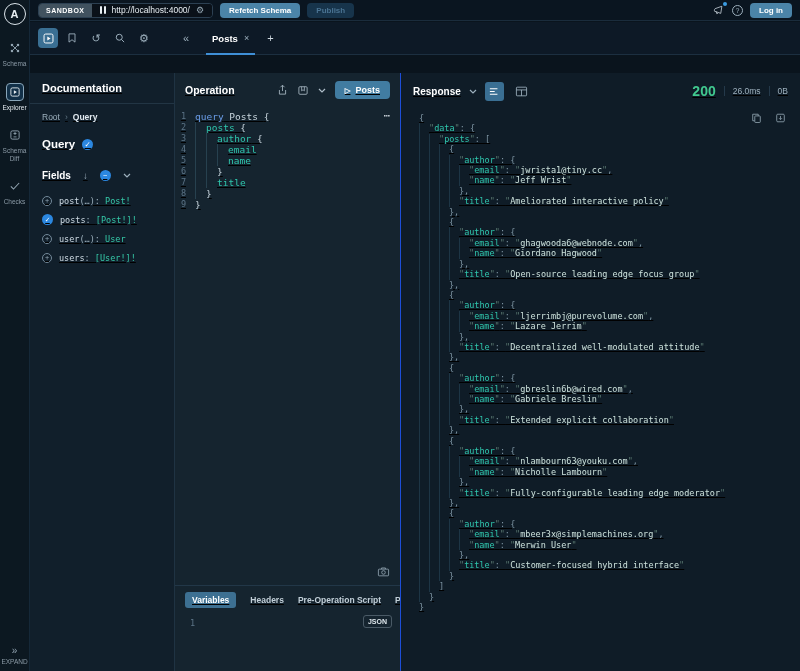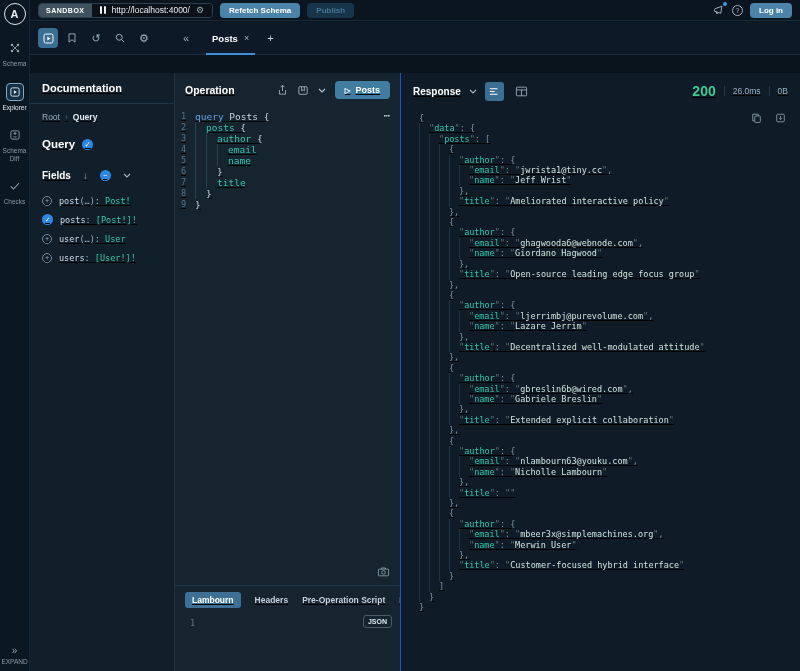--- a/index.html
+++ b/index.html
@@ -311,21 +311,21 @@
       <span class="camera">
         <svg width="13" height="11" viewBox="0 0 16 14">
             <rect x="1.5" y="4" width="13" height="8.5" rx="1" fill="none" stroke="currentColor" stroke-width="1.1"></rect>
             <circle cx="8" cy="8.2" r="2.3" fill="none" stroke="currentColor" stroke-width="1.1"></circle>
             <path d="M5.5 4V2.5h5V4" fill="none" stroke="currentColor" stroke-width="1.1"></path>
           </svg>
       </span>
     </div>
     <div class="op-footer">
       <div class="ftabs">
-          <span class="ftab active">Lambourn</span>
+          <span class="ftab active">Variables</span>
           <span class="ftab">Headers</span>
           <span class="ftab">Pre-Operation Script</span>
           <span class="ftab">Post-Operation Script</span>
         </div>
       <div class="vars">
         <span class="ln">1</span>
         <span class="json-chip">JSON</span>
       </div>
       <div class="addfiles">
         <span class="addplus">+</span>
@@ -405,21 +405,21 @@
           <div class="rl"><span class="ig"></span><span class="ig"></span><span class="ig"></span><span class="ig"></span><span class="ig"></span><span class="jq">"</span><span class="jkey">email</span><span class="jq">"</span><span class="jpunc">: </span><span class="jq">"</span><span class="jstr">gbreslin6b@wired.com</span><span class="jq">"</span><span class="jpunc">,</span></div>
           <div class="rl"><span class="ig"></span><span class="ig"></span><span class="ig"></span><span class="ig"></span><span class="ig"></span><span class="jq">"</span><span class="jkey">name</span><span class="jq">"</span><span class="jpunc">: </span><span class="jq">"</span><span class="jstr">Gabriele Breslin</span><span class="jq">"</span><span class="jpunc"></span></div>
           <div class="rl"><span class="ig"></span><span class="ig"></span><span class="ig"></span><span class="ig"></span><span class="jpunc">},</span></div>
           <div class="rl"><span class="ig"></span><span class="ig"></span><span class="ig"></span><span class="ig"></span><span class="jq">"</span><span class="jkey">title</span><span class="jq">"</span><span class="jpunc">: </span><span class="jq">"</span><span class="jstr">Extended explicit collaboration</span><span class="jq">"</span><span class="jpunc"></span></div>
           <div class="rl"><span class="ig"></span><span class="ig"></span><span class="ig"></span><span class="jpunc">},</span></div>
           <div class="rl"><span class="ig"></span><span class="ig"></span><span class="ig"></span><span class="jpunc">{</span></div>
           <div class="rl"><span class="ig"></span><span class="ig"></span><span class="ig"></span><span class="ig"></span><span class="jq">"</span><span class="jkey">author</span><span class="jq">"</span><span class="jpunc">: </span><span class="jpunc">{</span></div>
           <div class="rl"><span class="ig"></span><span class="ig"></span><span class="ig"></span><span class="ig"></span><span class="ig"></span><span class="jq">"</span><span class="jkey">email</span><span class="jq">"</span><span class="jpunc">: </span><span class="jq">"</span><span class="jstr">nlambourn63@youku.com</span><span class="jq">"</span><span class="jpunc">,</span></div>
           <div class="rl"><span class="ig"></span><span class="ig"></span><span class="ig"></span><span class="ig"></span><span class="ig"></span><span class="jq">"</span><span class="jkey">name</span><span class="jq">"</span><span class="jpunc">: </span><span class="jq">"</span><span class="jstr">Nicholle Lambourn</span><span class="jq">"</span><span class="jpunc"></span></div>
           <div class="rl"><span class="ig"></span><span class="ig"></span><span class="ig"></span><span class="ig"></span><span class="jpunc">},</span></div>
-          <div class="rl"><span class="ig"></span><span class="ig"></span><span class="ig"></span><span class="ig"></span><span class="jq">"</span><span class="jkey">title</span><span class="jq">"</span><span class="jpunc">: </span><span class="jq">"</span><span class="jq">"</span><span class="jpunc"></span></div>
+          <div class="rl"><span class="ig"></span><span class="ig"></span><span class="ig"></span><span class="ig"></span><span class="jq">"</span><span class="jkey">title</span><span class="jq">"</span><span class="jpunc">: </span><span class="jq">"</span><span class="jstr">Fully-configurable leading edge moderator</span><span class="jq">"</span><span class="jpunc"></span></div>
           <div class="rl"><span class="ig"></span><span class="ig"></span><span class="ig"></span><span class="jpunc">},</span></div>
           <div class="rl"><span class="ig"></span><span class="ig"></span><span class="ig"></span><span class="jpunc">{</span></div>
           <div class="rl"><span class="ig"></span><span class="ig"></span><span class="ig"></span><span class="ig"></span><span class="jq">"</span><span class="jkey">author</span><span class="jq">"</span><span class="jpunc">: </span><span class="jpunc">{</span></div>
           <div class="rl"><span class="ig"></span><span class="ig"></span><span class="ig"></span><span class="ig"></span><span class="ig"></span><span class="jq">"</span><span class="jkey">email</span><span class="jq">"</span><span class="jpunc">: </span><span class="jq">"</span><span class="jstr">mbeer3x@simplemachines.org</span><span class="jq">"</span><span class="jpunc">,</span></div>
           <div class="rl"><span class="ig"></span><span class="ig"></span><span class="ig"></span><span class="ig"></span><span class="ig"></span><span class="jq">"</span><span class="jkey">name</span><span class="jq">"</span><span class="jpunc">: </span><span class="jq">"</span><span class="jstr">Merwin User</span><span class="jq">"</span><span class="jpunc"></span></div>
           <div class="rl"><span class="ig"></span><span class="ig"></span><span class="ig"></span><span class="ig"></span><span class="jpunc">},</span></div>
           <div class="rl"><span class="ig"></span><span class="ig"></span><span class="ig"></span><span class="ig"></span><span class="jq">"</span><span class="jkey">title</span><span class="jq">"</span><span class="jpunc">: </span><span class="jq">"</span><span class="jstr">Customer-focused hybrid interface</span><span class="jq">"</span><span class="jpunc"></span></div>
           <div class="rl"><span class="ig"></span><span class="ig"></span><span class="ig"></span><span class="jpunc">}</span></div>
           <div class="rl"><span class="ig"></span><span class="ig"></span><span class="jpunc">]</span></div>
           <div class="rl"><span class="ig"></span><span class="jpunc">}</span></div>

